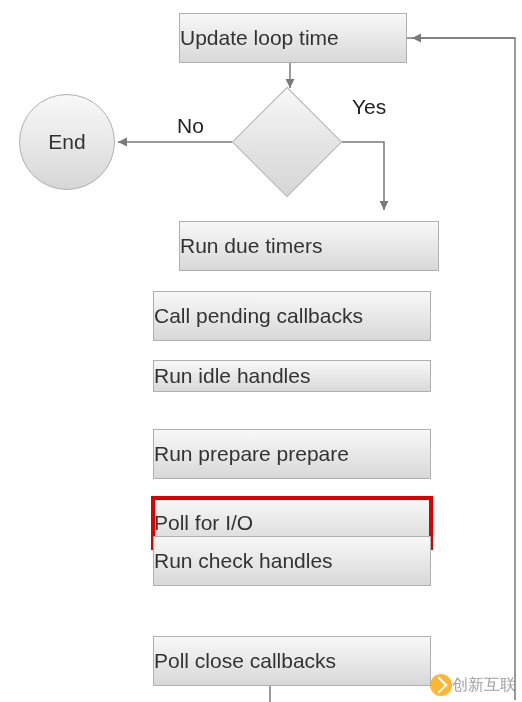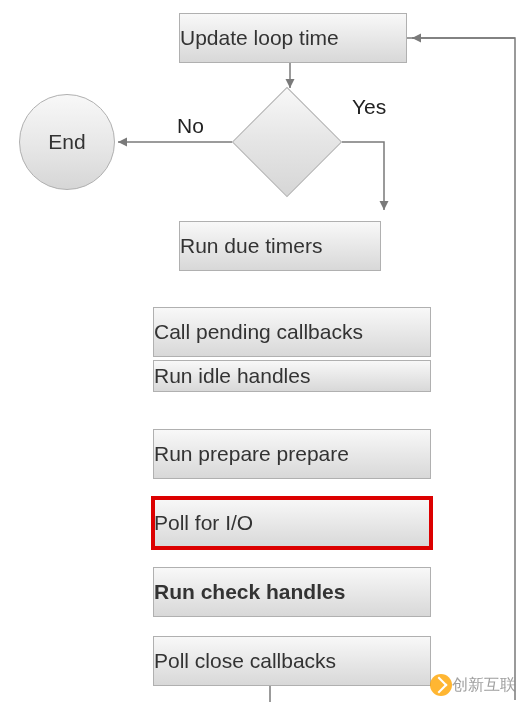--- a/index.html
+++ b/index.html
@@ -117,41 +117,41 @@
   <div class="diamond-shape"></div>
 </div>
 
 <div class="end-circle" style="left:19px; top:94px;">
   <span>End</span>
 </div>
 
 <div class="edge-label" style="left:177px; top:114px;">No</div>
 <div class="edge-label" style="left:352px; top:95px;">Yes</div>
 
-<div class="node-box" style="left:179px; top:221px; width:202px; height:50px;">
+<div class="node-box" style="left:179px; top:221px; width:260px; height:50px;">
   <span>Run due timers</span>
 </div>
 
-<div class="node-box" style="left:153px; top:291px; width:278px; height:50px;margin-top:16px;">
+<div class="node-box" style="left:153px; top:291px; width:278px; height:50px;">
   <span>Call pending callbacks</span>
 </div>
 
 <div class="node-box" style="left:153px; top:360px; width:278px; height:32px;">
   <span>Run idle handles</span>
 </div>
 
 <div class="node-box" style="left:153px; top:429px; width:278px; height:50px;">
   <span>Run prepare prepare</span>
 </div>
 
 <div class="node-box highlighted" style="left:153px; top:498px; width:278px; height:50px;">
   <span>Poll for I/O</span>
 </div>
 
-<div class="node-box" style="left:153px; top:567px; width:278px; height:50px;font-weight:bold;">
+<div class="node-box" style="left:153px; top:536px; width:278px; height:50px;">
   <span>Run check handles</span>
 </div>
 
 <div class="node-box" style="left:153px; top:636px; width:278px; height:50px;">
   <span>Poll close callbacks</span>
 </div>
 
 <svg class="arrows">
   <defs>
     <marker id="arrowhead" markerWidth="8" markerHeight="8" refX="6" refY="3" orient="auto">

